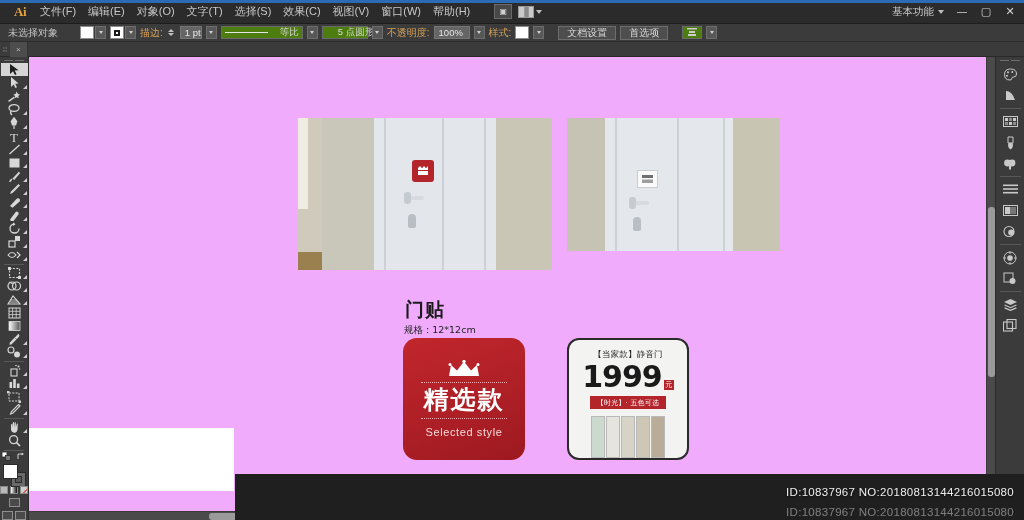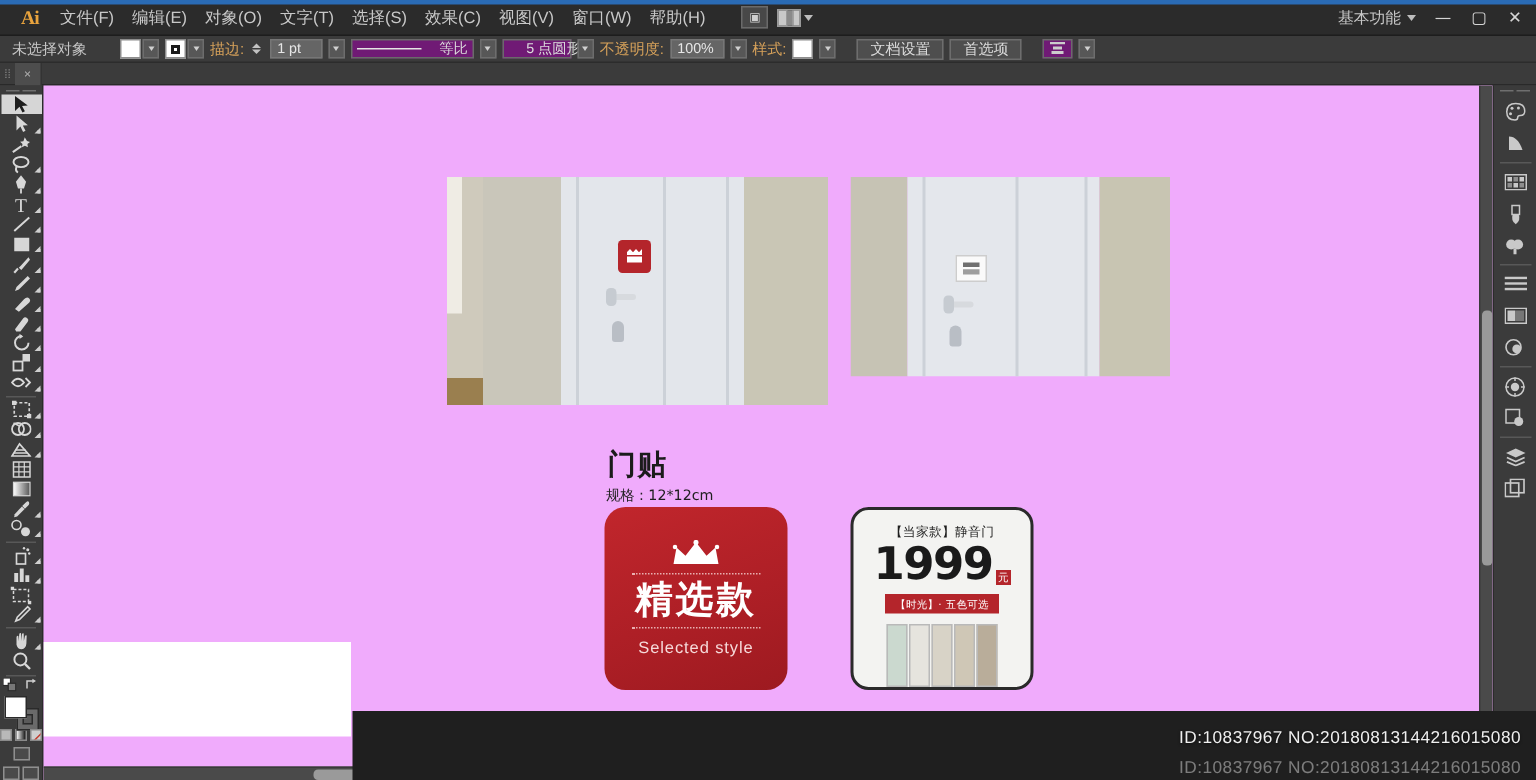--- a/index.html
+++ b/index.html
@@ -82,21 +82,21 @@
     align-items: center; justify-content: center; gap: 1px;
   }
   .spin .up { width: 0; height: 0; border-left: 3px solid transparent; border-right: 3px solid transparent; border-bottom: 3px solid #c2c2c2; }
   .spin .dn { width: 0; height: 0; border-left: 3px solid transparent; border-right: 3px solid transparent; border-top: 3px solid #c2c2c2; }
   .field {
     height: 13px; background: #656565; border: 1px solid #767676;
     color: #e6e6e6; font-size: 9.5px; display: flex; align-items: center;
     padding: 0 4px; white-space: nowrap;
   }
   .combo {
-    height: 13px; background: #701a75; border: 1px solid #6a6a6a;
+    height: 13px; background: #4d7c0f; border: 1px solid #6a6a6a;
     color: #dcdcdc; font-size: 9.5px; display: flex; align-items: center;
     padding: 0 3px; gap: 12px; white-space: nowrap;
   }
   .stroke-preview { width: 52px; height: 1.5px; background: #e4e4e4; }
   .dot5 { width: 5px; height: 5px; border-radius: 50%; background: #e0e0e0; }
   .btn-flat {
     height: 14px; background: #4e4e4e; border: 1px solid #6d6d6d;
     color: #dadada; font-size: 10px; display: flex; align-items: center;
     padding: 0 8px; white-space: nowrap;
   }
@@ -329,21 +329,21 @@
       <span class="mini-drop">
           <span class="caret"></span>
         </span>
     </span>
 
     <span class="cb-label">描边:</span>
     <span class="spin">
         <i class="up"></i>
         <i class="dn"></i>
       </span>
-    <span class="field" style="width:35px">1 pt</span>
+    <span class="field" style="width:22px">1 pt</span>
     <span class="mini-drop">
         <span class="caret"></span>
       </span>
 
     <span class="combo" style="width:82px">
       <span class="stroke-preview"></span>
       <span>等比</span>
     </span>
     <span class="mini-drop">
         <span class="caret"></span>

